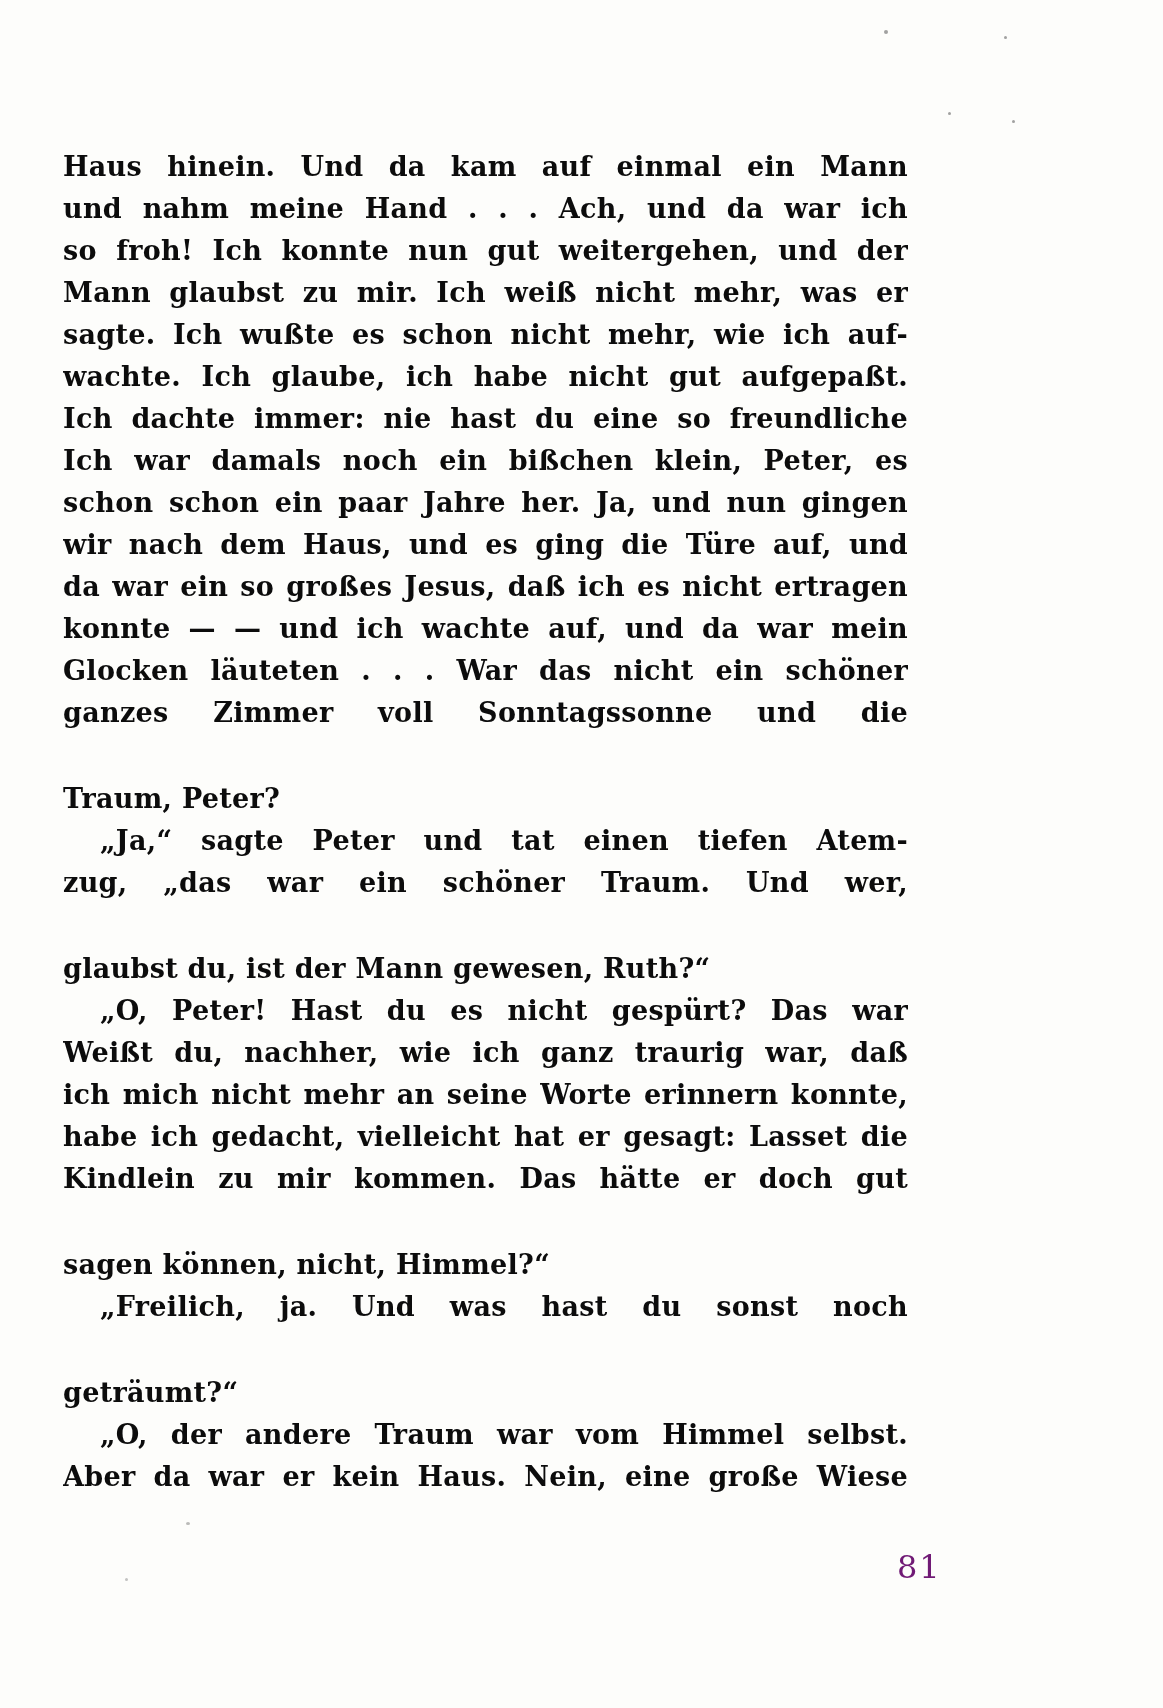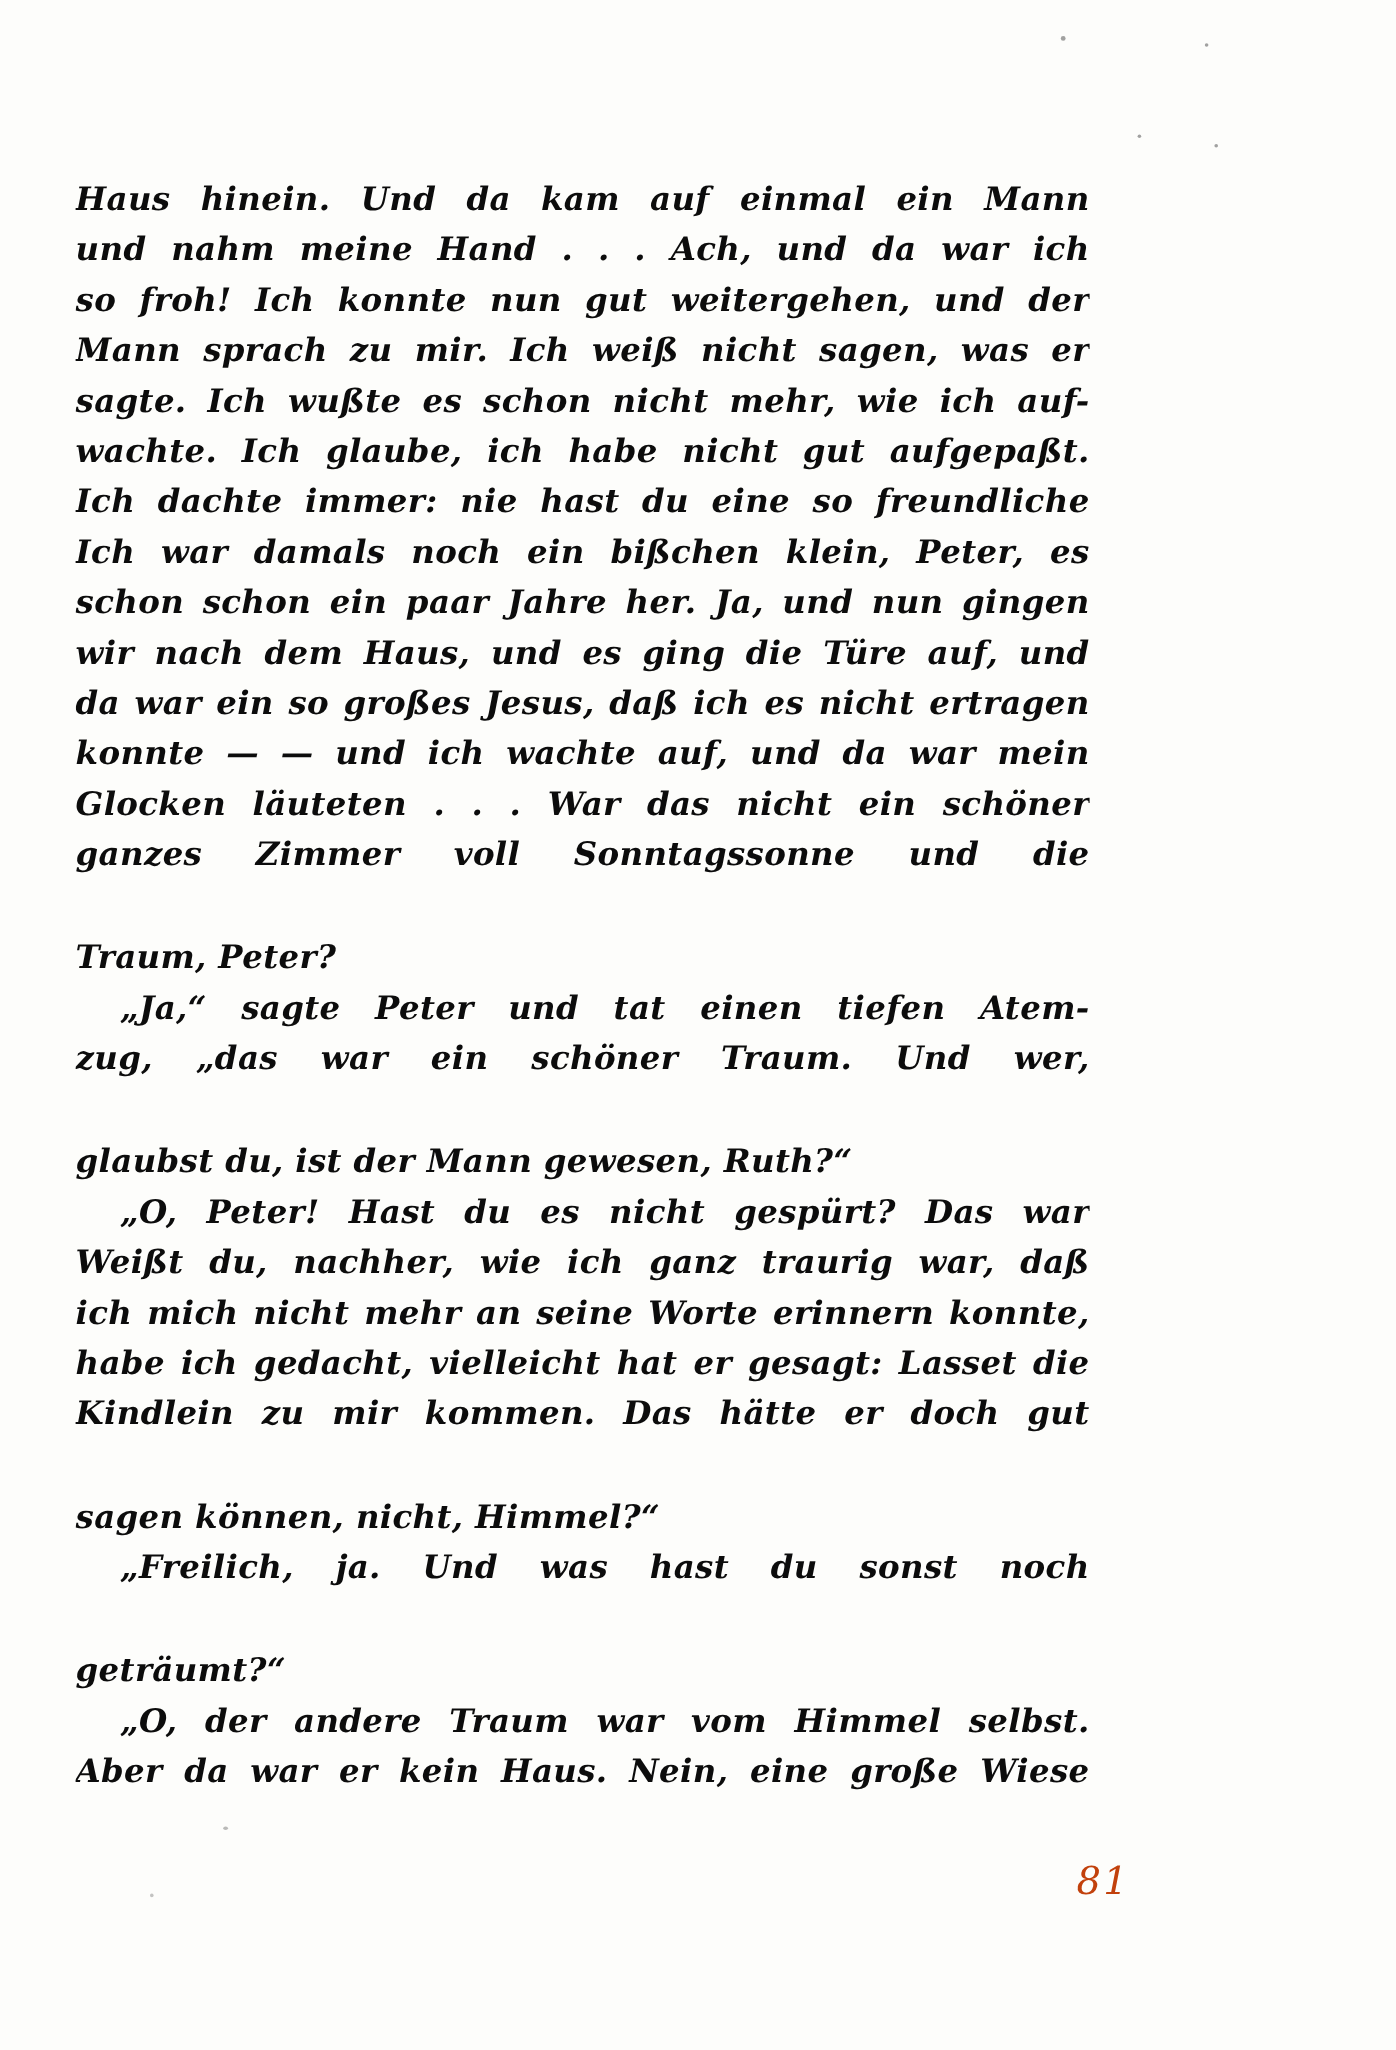--- a/index.html
+++ b/index.html
@@ -11,21 +11,20 @@
     height: 1708px;
     background: #fdfdfb;
     position: relative;
     overflow: hidden;
     font-family: "DejaVu Serif", serif;
     color: #0c0c0c;
   }
   .page {
     position: absolute;
     inset: 0;
-    font-style: italic;
   }
   .text-block {
     position: absolute;
     left: 63px;
     top: 146px;
     width: 845px;
   }
   .para {
     margin: 0;
     padding: 0;
@@ -48,21 +47,21 @@
   .line.indent {
     text-indent: 37px;
   }
   .page-number {
     position: absolute;
     left: 897px;
     top: 1548px;
     font-size: 32px;
     font-weight: 400;
     letter-spacing: 2px;
-    color: #c2410c;
+    color: #701a75;
   }
   .speck {
     position: absolute;
     background: #555;
     border-radius: 50%;
     opacity: 0.55;
   }
   .speck.s1 { left: 884px;  top: 30px;   width: 4px; height: 4px; }
   .speck.s2 { left: 1004px; top: 36px;   width: 3px; height: 3px; }
   .speck.s3 { left: 948px;  top: 112px;  width: 3px; height: 3px; }
@@ -74,21 +73,21 @@
 <body>
 
 <div class="page">
 
   <div class="text-block">
 
     <div class="para">
       <div class="line">Haus hinein. Und da kam auf einmal ein Mann</div>
       <div class="line">und nahm meine Hand . . . Ach, und da war ich</div>
       <div class="line">so froh! Ich konnte nun gut weitergehen, und der</div>
-      <div class="line">Mann sprach zu mir. Ich weiß nicht sagen, was er</div>
+      <div class="line">Mann glaubst zu mir. Ich weiß nicht mehr, was er</div>
       <div class="line">sagte. Ich wußte es schon nicht mehr, wie ich auf-</div>
       <div class="line">wachte. Ich glaube, ich habe nicht gut aufgepaßt.</div>
       <div class="line">Ich dachte immer: nie hast du eine so freundliche</div>
       <div class="line">Ich war damals noch ein bißchen klein, Peter, es</div>
       <div class="line">schon schon ein paar Jahre her. Ja, und nun gingen</div>
       <div class="line">wir nach dem Haus, und es ging die Türe auf, und</div>
       <div class="line">da war ein so großes Jesus, daß ich es nicht ertragen</div>
       <div class="line">konnte — — und ich wachte auf, und da war mein</div>
       <div class="line">Glocken läuteten . . . War das nicht ein schöner</div>
       <div class="line">ganzes Zimmer voll Sonntagssonne und die</div>

